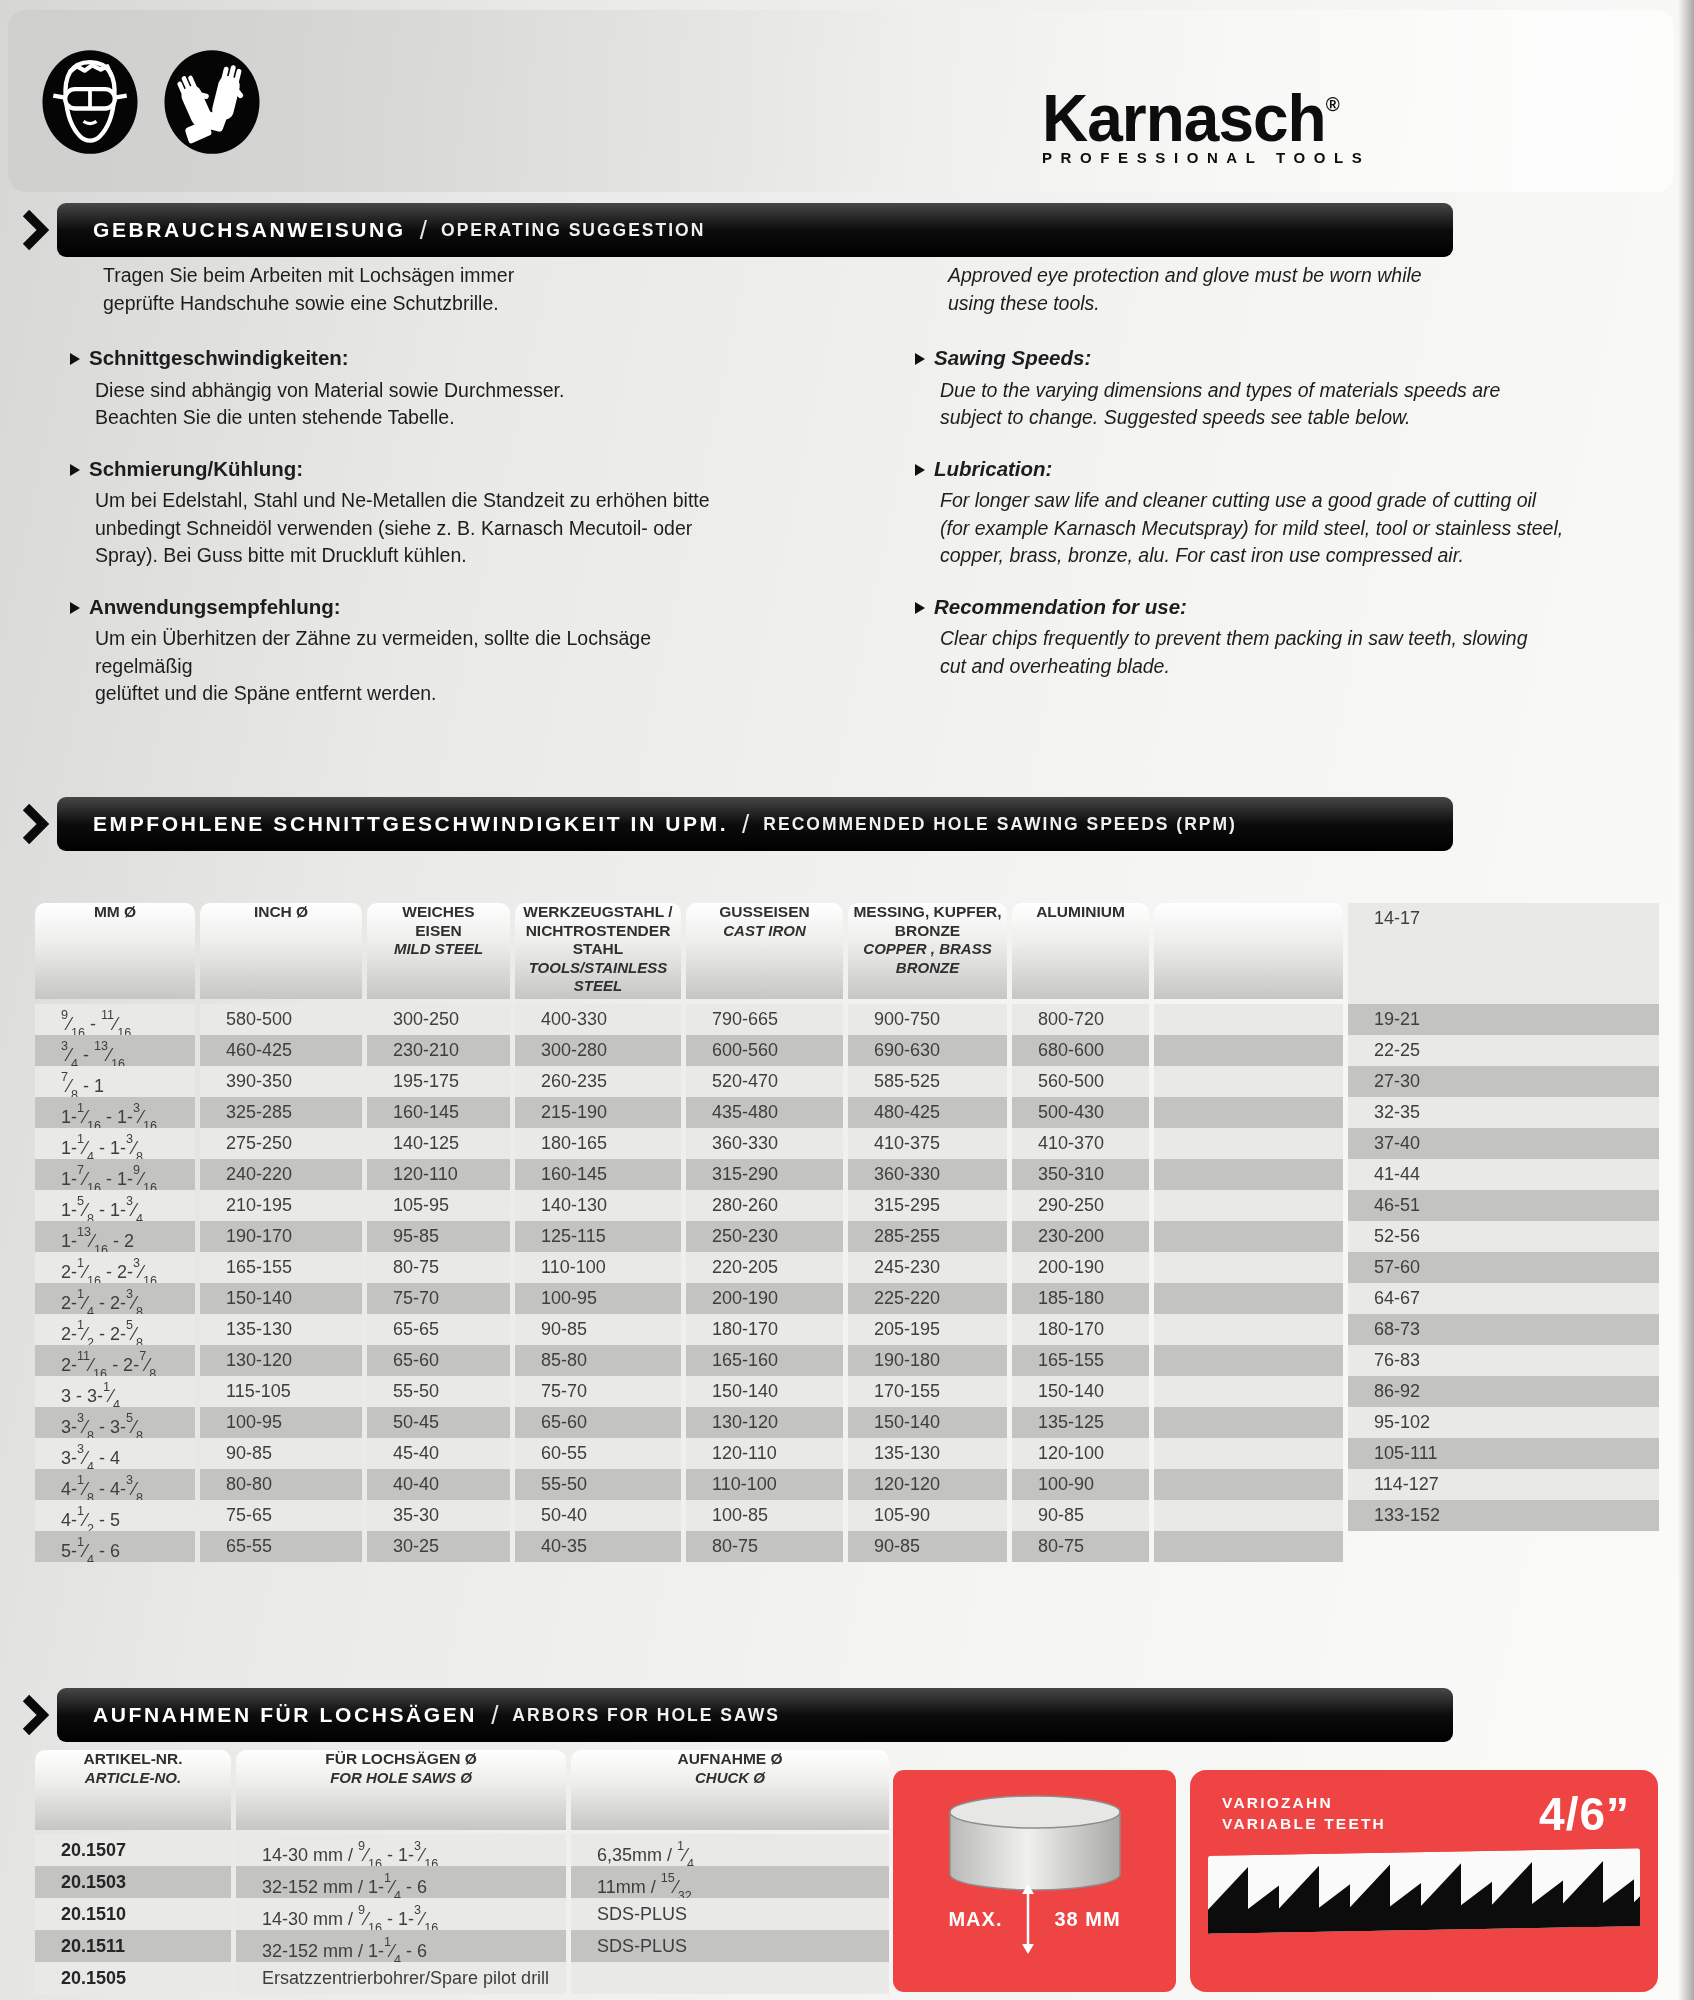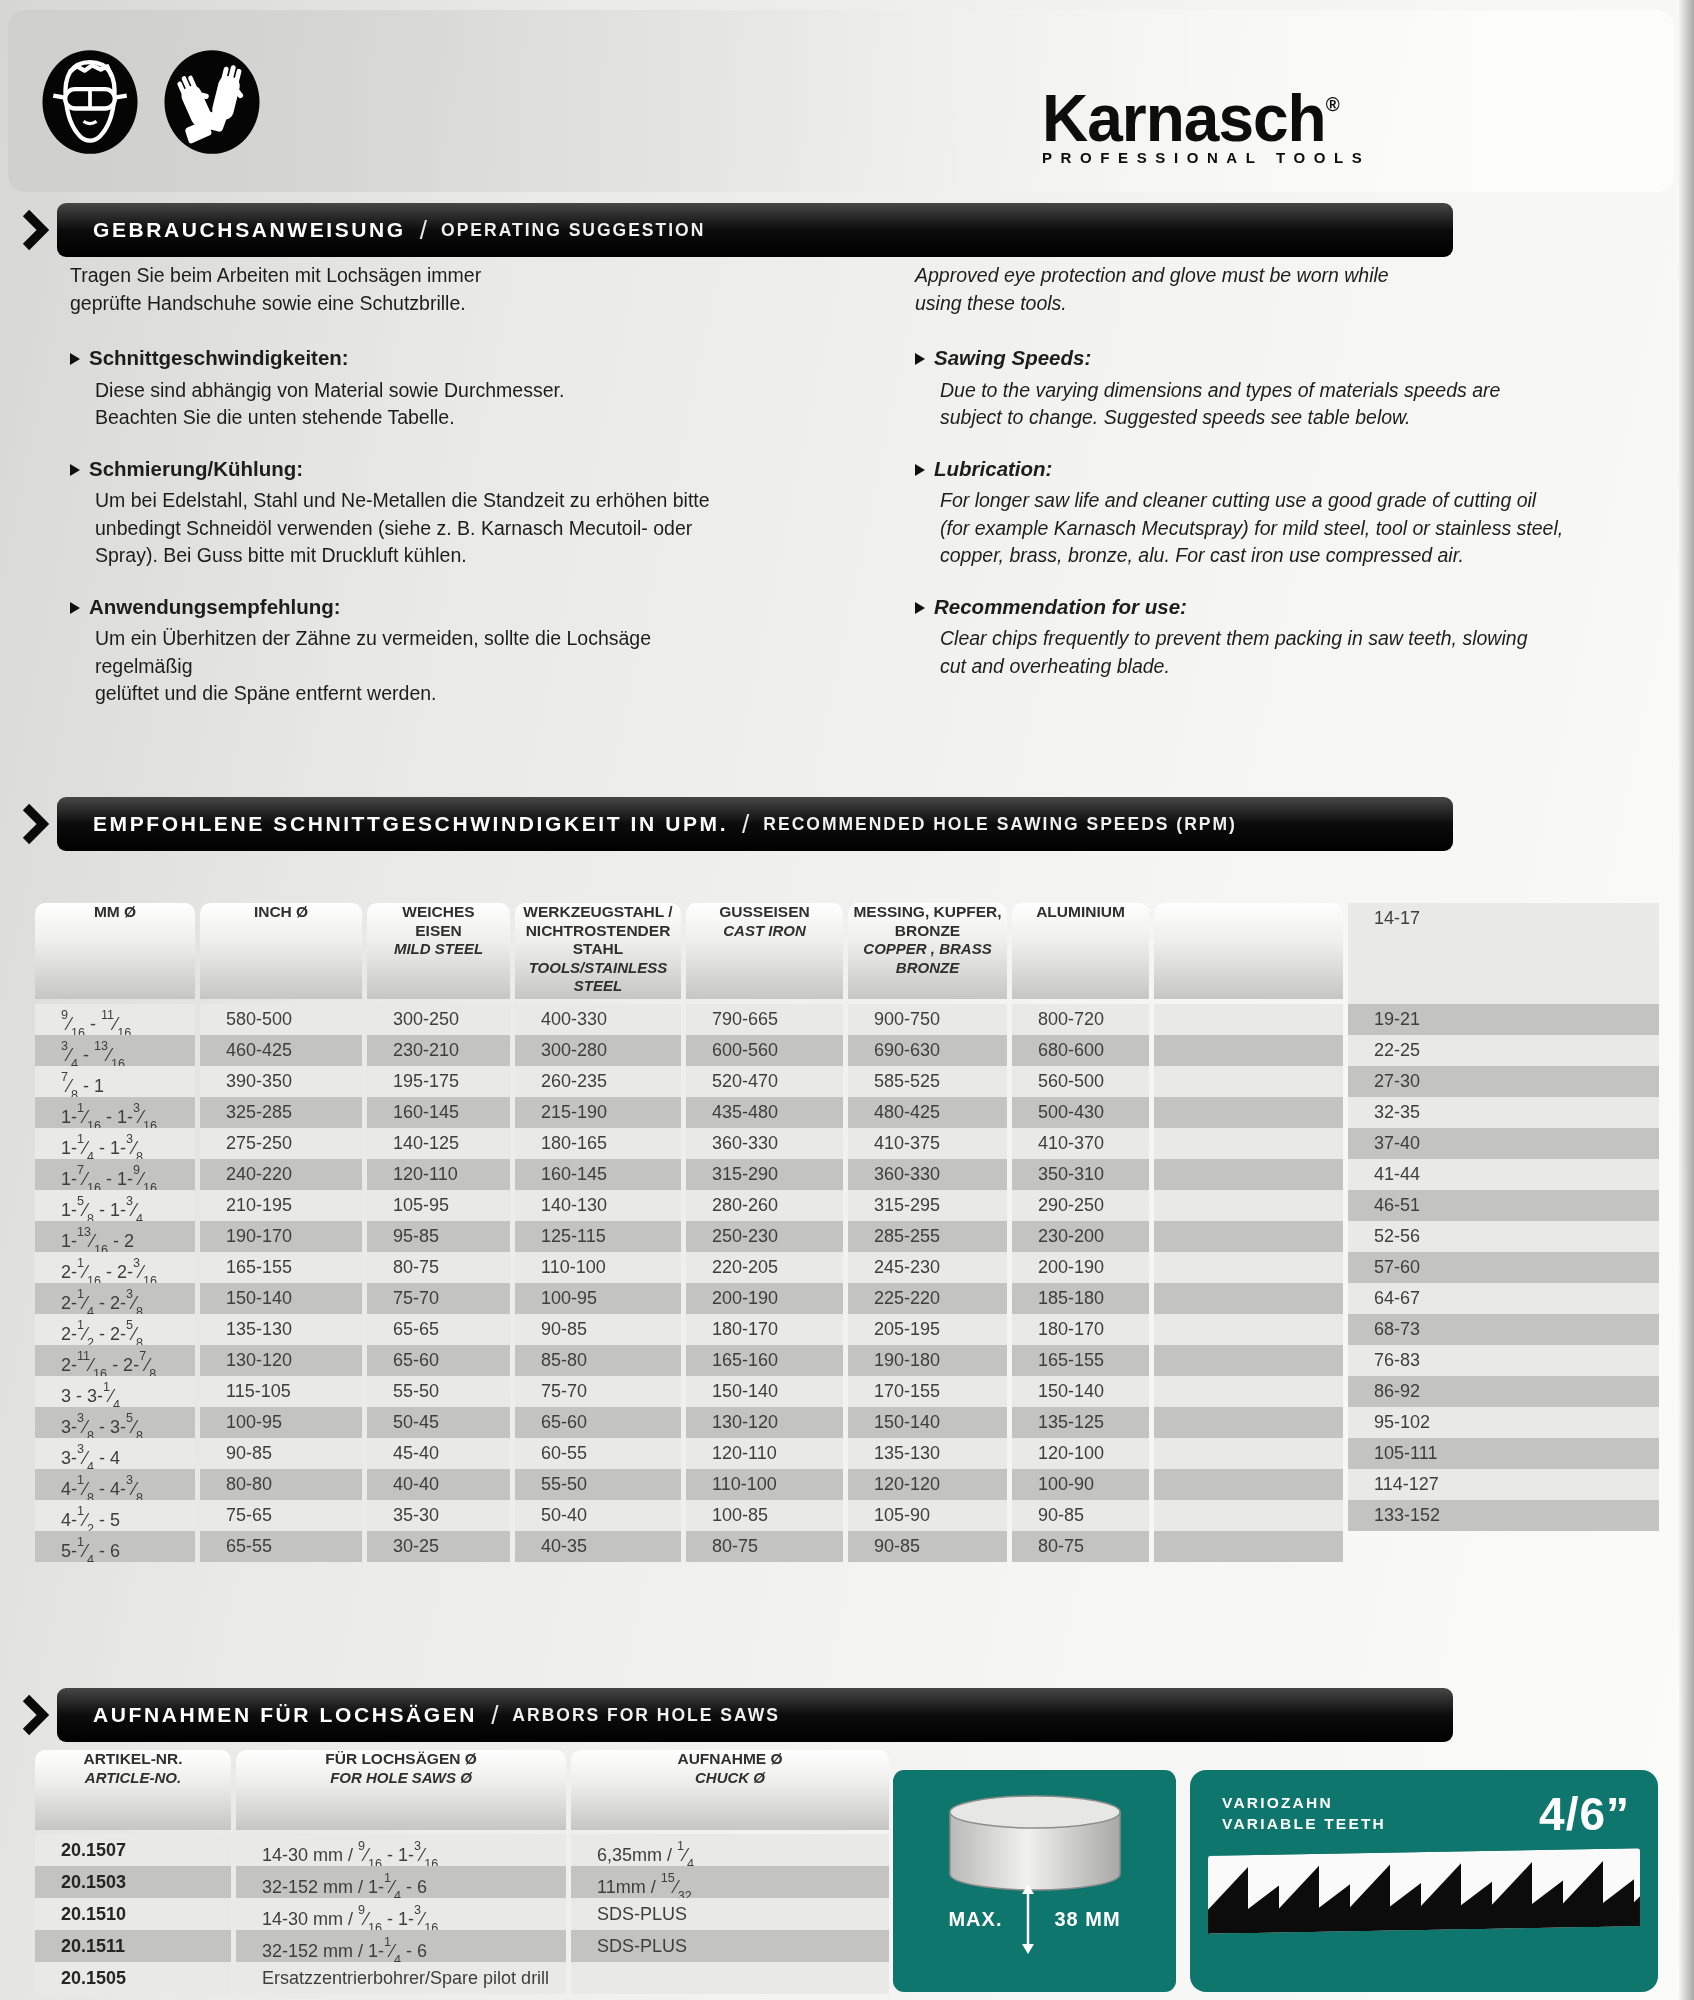--- a/index.html
+++ b/index.html
@@ -32,21 +32,21 @@
   .bar .en{font-size:17.5px;font-weight:700;letter-spacing:2px;color:#f0f0f0;}
   .bar .chev{position:absolute;left:-38px;top:6px;}
   #bar-operating{top:203px;}
   #bar-speeds{top:797px;}
   #bar-arbors{top:1688px;}
 
   
   .col-text{position:absolute;top:262px;font-size:19.5px;line-height:27.5px;color:#1d1d1d;}
   #de-col{left:70px;width:660px;}
   #en-col{left:915px;width:720px;font-style:italic;}
-  .intro{white-space:pre-line;margin-bottom:27px;}
+  .intro{white-space:pre-line;margin-bottom:27px;margin-left:33px;}
   .item{margin-bottom:23px;}
   .item-title{font-weight:700;font-size:20.5px;margin-bottom:5px;}
   .item-body{white-space:pre-line;margin-left:25px;}
   .tri{display:inline-block;width:0;height:0;border-left:10px solid #101010;
     border-top:6.5px solid transparent;border-bottom:6.5px solid transparent;margin-right:9px;}
 
   
   .grid{position:absolute;display:grid;column-gap:5px;}
   #speed-grid{left:35px;top:903px;width:1624px;
     grid-template-columns:160px 162px 143px 166px 157px 159px 137px 189px 1fr;
@@ -62,21 +62,21 @@
   .h-en{font-size:15px;font-weight:700;font-style:italic;line-height:18.5px;}
   .cell{font-size:18px;line-height:31px;padding-left:26px;color:#3e3e3e;white-space:nowrap;overflow:hidden;}
   #arbor-grid .cell{line-height:32px;}
   .cell.light{background:#e9e9e7;}
   .cell.dark{background:#c3c3c1;}
   .cell.bold{font-weight:700;color:#252525;}
   .frac sup{font-size:70%;position:relative;top:-0.33em;}
   .frac sub{font-size:70%;position:relative;top:0.22em;}
 
   
-  .black-box{position:absolute;top:1770px;height:222px;background:#0f766e;border-radius:16px;box-sizing:border-box;}
+  .black-box{position:absolute;top:1770px;height:222px;background:#ef4444;border-radius:16px;box-sizing:border-box;}
   #max-box{left:893px;width:283px;border-radius:11px;}
   #max-box svg.cyl{display:block;margin:16px auto 0;}
   .max-row{display:flex;justify-content:center;align-items:center;gap:16px;margin-top:-14px;
     color:#fff;font-weight:700;font-size:20px;letter-spacing:1px;}
   #vario-box{left:1190px;width:468px;}
   .vario-top{display:flex;justify-content:space-between;align-items:flex-start;padding:22px 28px 0 32px;color:#fff;}
   .vario-lines div{font-size:15.5px;font-weight:700;letter-spacing:2.2px;line-height:21px;}
   .vario-size{font-size:46px;font-weight:800;letter-spacing:1px;line-height:44px;}
   .teeth-wrap{margin:16px 18px 0;transform:skewY(-1deg);}
   .teeth-wrap svg{display:block;width:100%;height:78px;}

